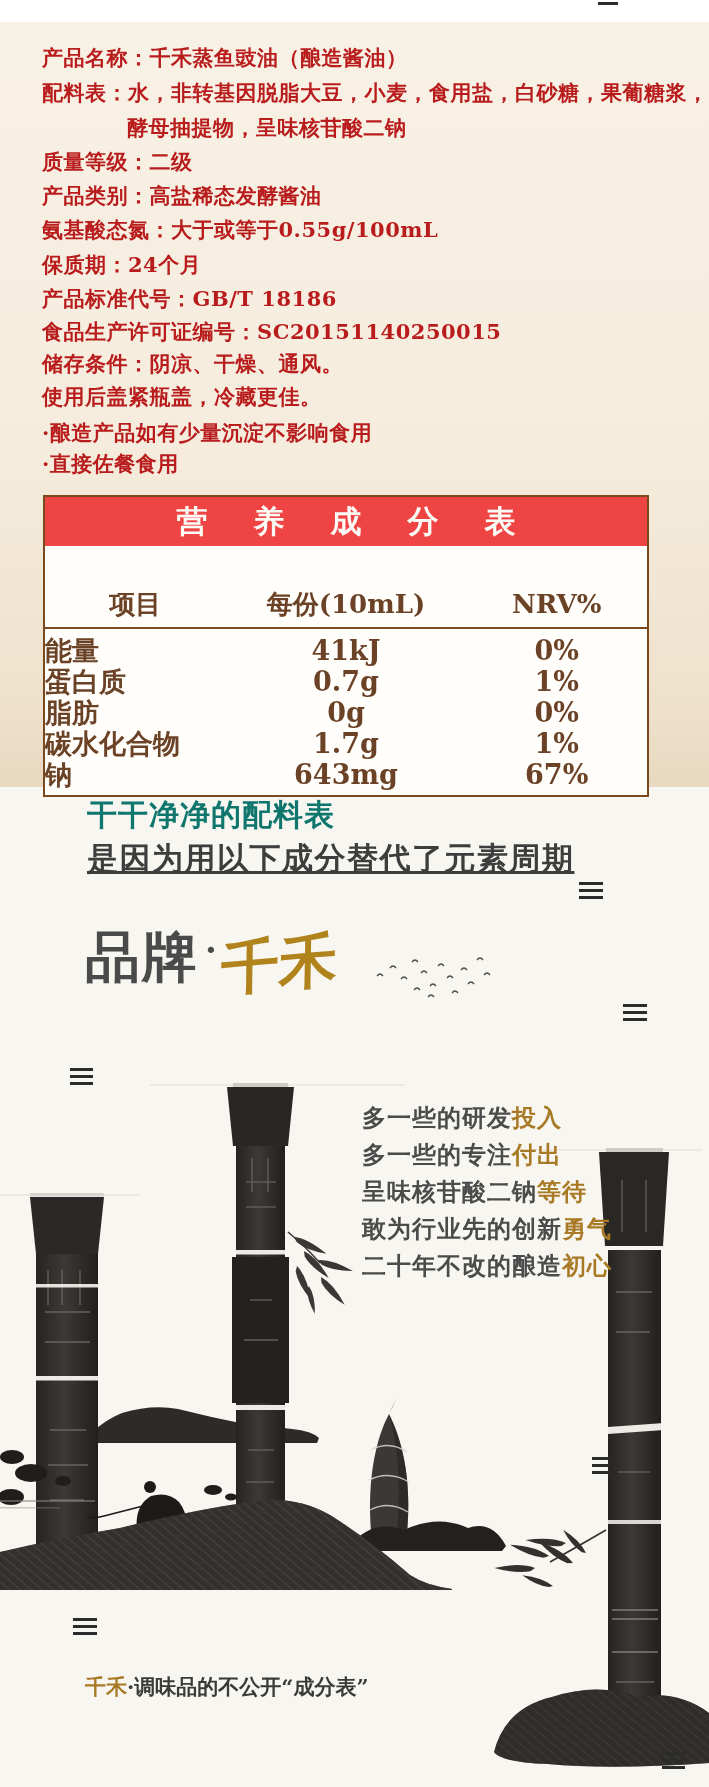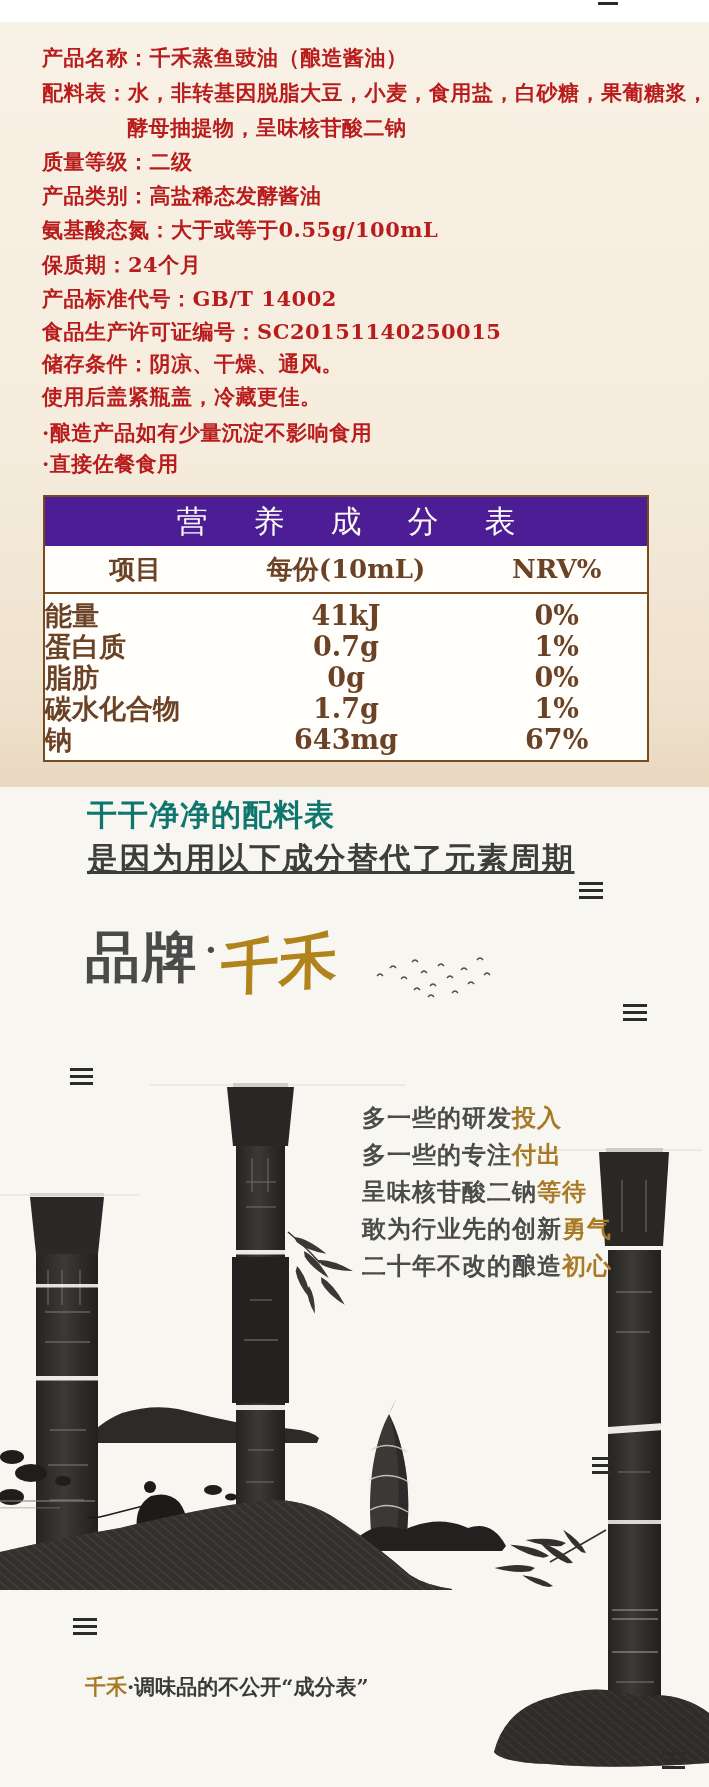--- a/index.html
+++ b/index.html
@@ -10,25 +10,25 @@
   #white-strip{left:0;top:0;width:709px;height:22px;background:#ffffff;}
   #cream-panel{left:0;top:22px;width:709px;height:765px;
     background:linear-gradient(180deg,#f8f1e5 0%,#f5ecdd 55%,#efe2cd 88%,#e9d8c0 100%);}
   
   .pline{left:42px;font-size:21px;color:#b91c1c;white-space:nowrap;letter-spacing:.5px;}
   .pline b{font-weight:700;}
   .pline span{font-weight:600;}
   .pline.indent{left:127px;}
   
   #ntable{left:43px;top:495px;width:602px;background:#fffefa;border:2px solid #7a4a1f;}
-  #ntable-header{height:49px;line-height:49px;background:#4c1d95;color:#fcfaf5;
-    text-align:center;font-size:31px;font-weight:400;letter-spacing:46px;padding-left:46px;
+  #ntable-header{height:49px;line-height:49px;background:#ef4444;color:#fcfaf5;
+    text-align:center;font-size:31px;font-weight:700;letter-spacing:46px;padding-left:46px;
     white-space:nowrap;overflow:hidden;}
   .nrow{display:grid;grid-template-columns:30% 40% 30%;color:#6b4226;font-weight:700;}
-  .nrow.nhead{height:46px;line-height:46px;font-size:26px;border-bottom:2px solid #7a4a1f;}
+  .nrow.nhead{height:46px;line-height:46px;font-size:26px;border-bottom:2px solid #7a4a1f;margin-top:35px;}
   .nrow.nbody{height:31px;line-height:31px;font-size:27px;}
   .nrow .c1{text-align:left;}
   .nrow.nhead .c1{text-align:center;padding-left:0;}
   .nrow .c2,.nrow .c3{text-align:center;}
   #nbody-pad{height:6px;}
   #ntable-bottom-pad{height:5px;}
   
   #ing-title{left:87px;top:795px;font-size:30px;font-weight:700;color:#0f766e;letter-spacing:1px;}
   #ing-sub{left:87px;top:838px;font-size:31px;font-weight:700;color:#3d3d3d;letter-spacing:1.5px;text-decoration:underline;}
   
@@ -216,21 +216,21 @@
     </g>
   </svg>
 
   <div class="abs pline" style="top:44px"><b>产品名称：</b><span>千禾蒸鱼豉油（酿造酱油）</span></div>
   <div class="abs pline" style="top:79px"><b>配料表：</b><span>水，非转基因脱脂大豆，小麦，食用盐，白砂糖，果葡糖浆，</span></div>
   <div class="abs pline indent" style="top:114px"><span>酵母抽提物，呈味核苷酸二钠</span></div>
   <div class="abs pline" style="top:148px"><b>质量等级：</b><span>二级</span></div>
   <div class="abs pline" style="top:182px"><b>产品类别：</b><span>高盐稀态发酵酱油</span></div>
   <div class="abs pline" style="top:216px"><b>氨基酸态氮：</b><span>大于或等于0.55g/100mL</span></div>
   <div class="abs pline" style="top:251px"><b>保质期：</b><span>24个月</span></div>
-  <div class="abs pline" style="top:285px"><b>产品标准代号：</b><span>GB/T 14002</span></div>
+  <div class="abs pline" style="top:285px"><b>产品标准代号：</b><span>GB/T 18186</span></div>
   <div class="abs pline" style="top:318px"><b>食品生产许可证编号：</b><span>SC20151140250015</span></div>
   <div class="abs pline" style="top:350px"><b>储存条件：</b><span>阴凉、干燥、通风。</span></div>
   <div class="abs pline" style="top:383px"><span>使用后盖紧瓶盖，冷藏更佳。</span></div>
   <div class="abs pline" style="top:419px"><span>·酿造产品如有少量沉淀不影响食用</span></div>
   <div class="abs pline" style="top:450px"><span>·直接佐餐食用</span></div>
 
   <div id="ntable" class="abs">
     <div id="ntable-header">营养成分表</div>
     <div class="nrow nhead">
       <div class="c1">项目</div>

